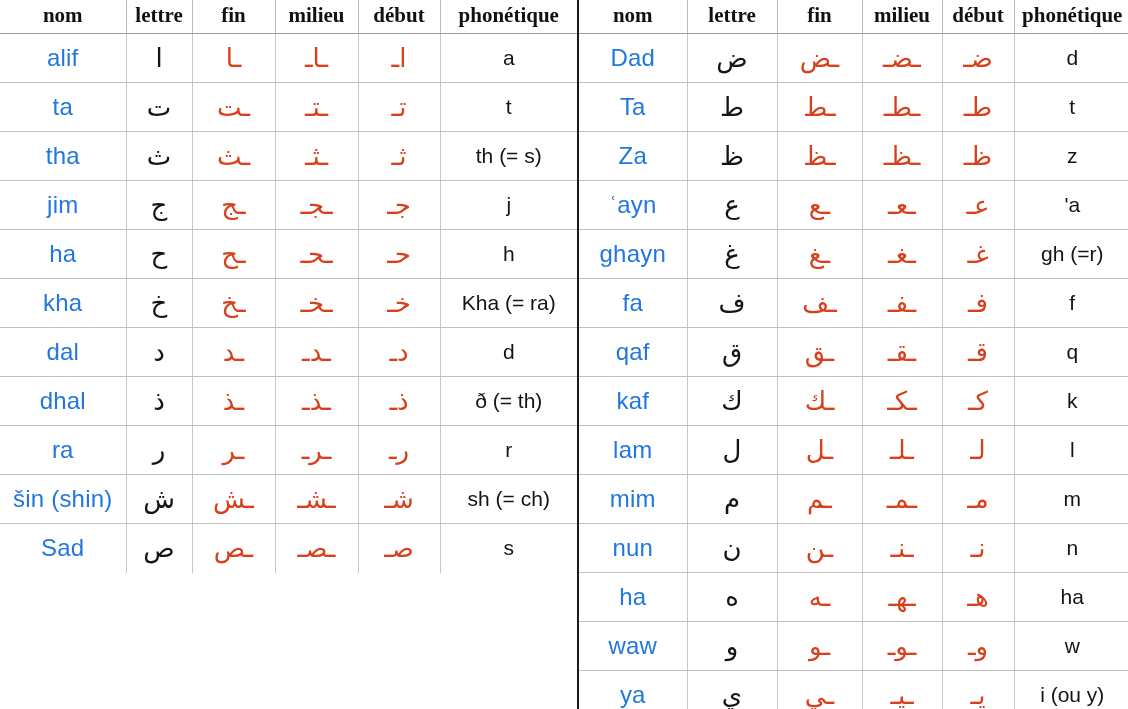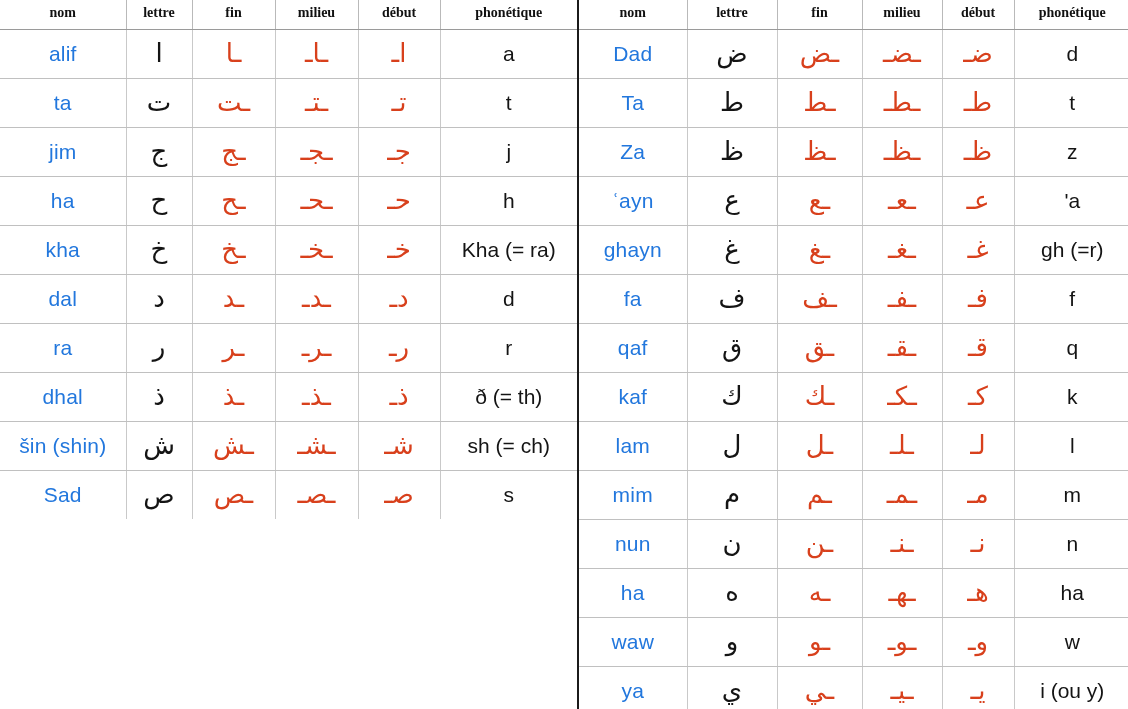--- a/index.html
+++ b/index.html
@@ -35,21 +35,21 @@
   .divider {
     width: 2px;
     background: #1b1b1b;
     align-self: stretch;
     flex: 0 0 2px;
   }
 
   table.alpha th {
     font-family: "Liberation Serif", serif;
     font-weight: bold;
-    font-size: 14px;
+    font-size: 21px;
     color: #111111;
     text-align: center;
     padding: 3px 2px 5px 2px;
     height: 29px;
     border-right: 1px solid #b9b9b9;
     border-bottom: 1px solid #9a9a9a;
     background: #ffffff;
     white-space: nowrap;
     vertical-align: middle;
   }
@@ -62,21 +62,21 @@
     text-align: center;
     vertical-align: middle;
     background: #ffffff;
     padding: 0 2px;
   }
   table.alpha td:last-child { border-right: none; }
   table.alpha tr:last-child td { border-bottom: none; }
 
   .c-nom {
     color: #2277dd;
-    font-size: 21px;
+    font-size: 24px;
     font-family: "Liberation Sans", sans-serif;
     letter-spacing: 0.2px;
   }
   .c-letter {
     color: #141414;
     font-size: 26px;
     font-family: "DejaVu Sans", sans-serif;
     direction: rtl;
     unicode-bidi: isolate;
     line-height: 1.1;
@@ -149,20 +149,28 @@
           </tr>
           <tr>
             <td><span class="c-nom">ta</span></td>
             <td><span class="c-letter">ت</span></td>
             <td><span class="c-form">ـت</span></td>
             <td><span class="c-form">ـتـ</span></td>
             <td><span class="c-form">تـ</span></td>
             <td><span class="c-phon">t</span></td>
           </tr>
           <tr>
+            <td><span class="c-nom">tha</span></td>
+            <td><span class="c-letter">ث</span></td>
+            <td><span class="c-form">ـث</span></td>
+            <td><span class="c-form">ـثـ</span></td>
+            <td><span class="c-form">ثـ</span></td>
+            <td><span class="c-phon">th (= s)</span></td>
+          </tr>
+          <tr>
             <td><span class="c-nom">jim</span></td>
             <td><span class="c-letter">ج</span></td>
             <td><span class="c-form">ـج</span></td>
             <td><span class="c-form">ـجـ</span></td>
             <td><span class="c-form">جـ</span></td>
             <td><span class="c-phon">j</span></td>
           </tr>
           <tr>
             <td><span class="c-nom">ha</span></td>
             <td><span class="c-letter">ح</span></td>
@@ -181,34 +189,34 @@
           </tr>
           <tr>
             <td><span class="c-nom">dal</span></td>
             <td><span class="c-letter">د</span></td>
             <td><span class="c-form">ـد</span></td>
             <td><span class="c-form">ـدـ</span></td>
             <td><span class="c-form">دـ</span></td>
             <td><span class="c-phon">d</span></td>
           </tr>
           <tr>
+            <td><span class="c-nom">dhal</span></td>
+            <td><span class="c-letter">ذ</span></td>
+            <td><span class="c-form">ـذ</span></td>
+            <td><span class="c-form">ـذـ</span></td>
+            <td><span class="c-form">ذـ</span></td>
+            <td><span class="c-phon">ð (= th)</span></td>
+          </tr>
+          <tr>
             <td><span class="c-nom">ra</span></td>
             <td><span class="c-letter">ر</span></td>
             <td><span class="c-form">ـر</span></td>
             <td><span class="c-form">ـرـ</span></td>
             <td><span class="c-form">رـ</span></td>
             <td><span class="c-phon">r</span></td>
-          </tr>
-          <tr>
-            <td><span class="c-nom">dhal</span></td>
-            <td><span class="c-letter">ذ</span></td>
-            <td><span class="c-form">ـذ</span></td>
-            <td><span class="c-form">ـذـ</span></td>
-            <td><span class="c-form">ذـ</span></td>
-            <td><span class="c-phon">ð (= th)</span></td>
           </tr>
           <tr>
             <td><span class="c-nom">šin (shin)</span></td>
             <td><span class="c-letter">ش</span></td>
             <td><span class="c-form">ـش</span></td>
             <td><span class="c-form">ـشـ</span></td>
             <td><span class="c-form">شـ</span></td>
             <td><span class="c-phon">sh (= ch)</span></td>
           </tr>
           <tr>

